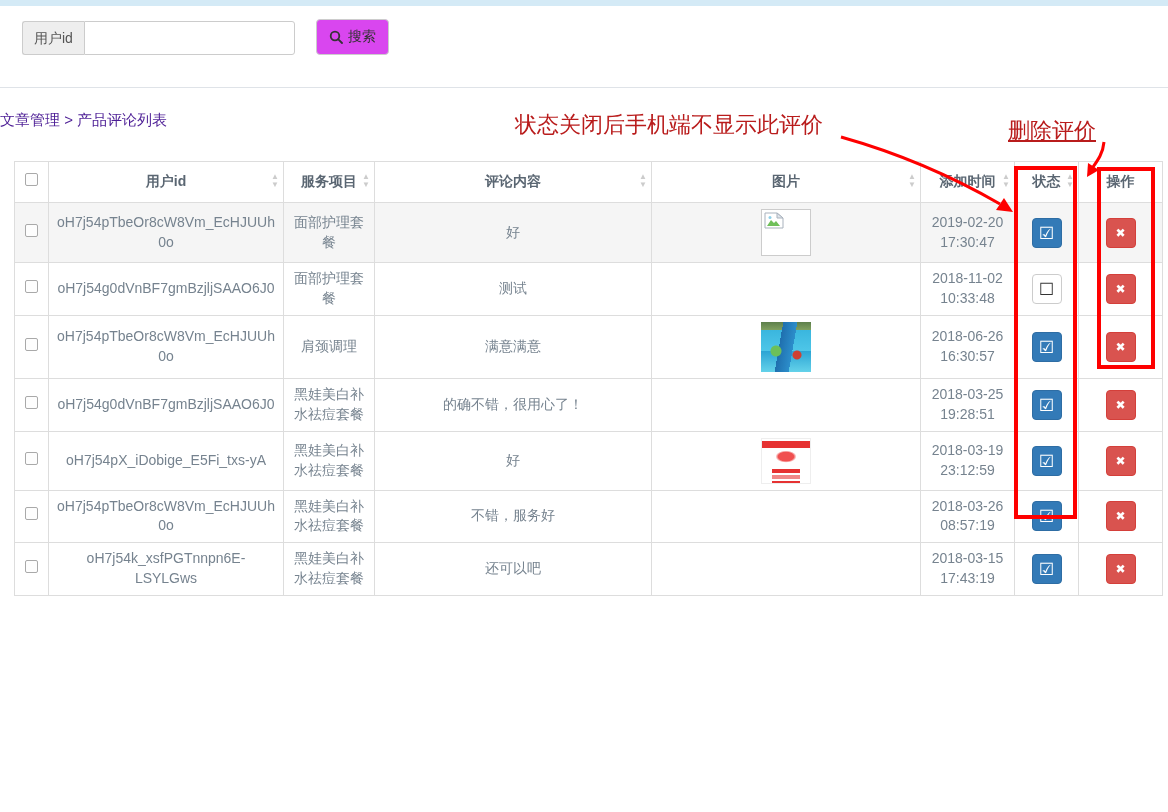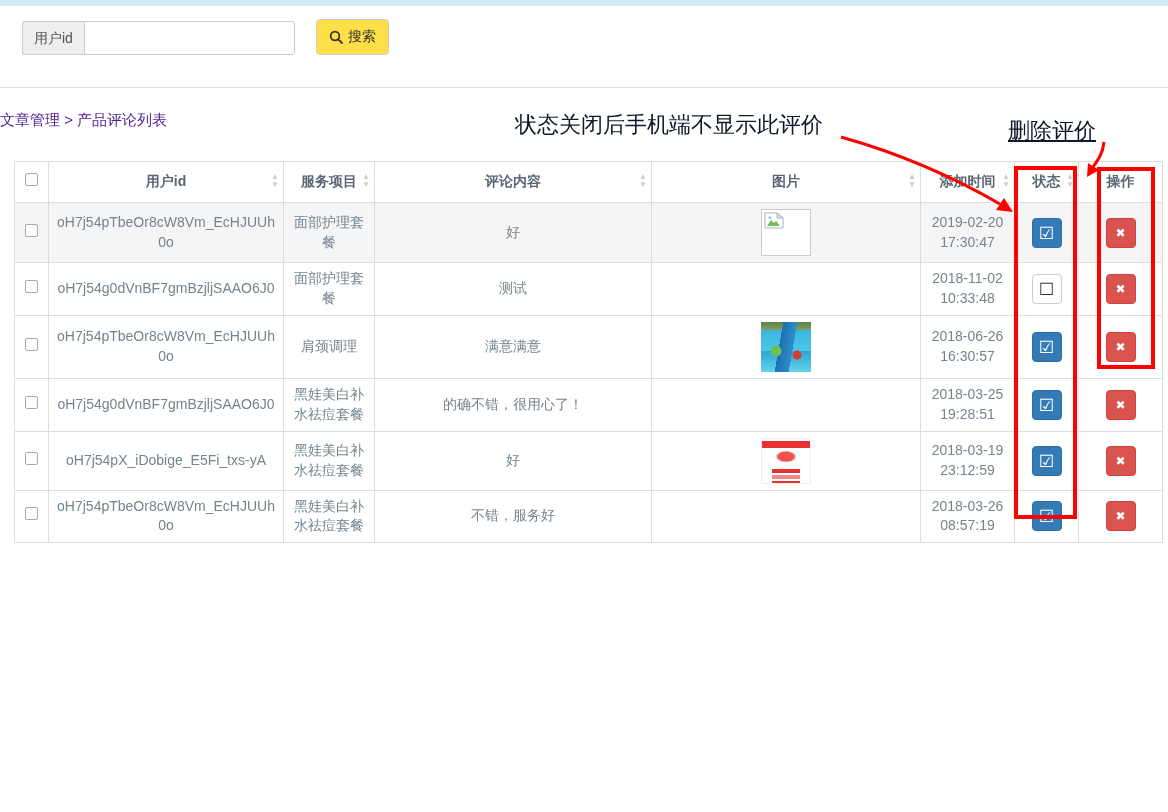--- a/index.html
+++ b/index.html
@@ -19,21 +19,21 @@
     background: #eeeeee; border: 1px solid #ccc; border-right: none;
     color: #555; font-size: 14px; line-height: 32px; padding: 0 11px;
     border-radius: 3px 0 0 3px; white-space: nowrap;
   }
   .input-field {
     width: 211px; border: 1px solid #ccc; border-radius: 0 3px 3px 0;
     font-size: 14px; padding: 0 8px; color: #555; outline: none;
     font-family: "Liberation Sans", sans-serif;
   }
   .search-btn {
-    margin-left: 21px; height: 36px; padding: 0 12px; background: #fde047;
+    margin-left: 21px; height: 36px; padding: 0 12px; background: #d946ef;
     border: 1px solid #ccc; border-radius: 4px; font-size: 14px; color: #333;
     display: flex; align-items: center; gap: 5px; cursor: pointer;
     font-family: "Liberation Sans", sans-serif;
   }
   .search-icon svg { display: block; }
   
   .breadcrumb { margin: 23px 0 0 0; font-size: 15px; color: #4c1d95; }
   
   table.list {
     margin: 31px 6px 0 14px; width: 1148px;
@@ -109,21 +109,21 @@
       linear-gradient(#e63232, #e63232) 50% 2px / 100% 7px no-repeat,
       radial-gradient(ellipse 14px 8px at 50% 40%, #f05050 0 55%, rgba(0,0,0,0) 75%) no-repeat,
       linear-gradient(#e63232, #e63232) 50% 30px / 28px 4px no-repeat,
       linear-gradient(#f08888, #f08888) 50% 36px / 28px 4px no-repeat,
       linear-gradient(#e63232, #e63232) 50% 42px / 28px 4px no-repeat,
       #fff;
   }
   
   .overlay { position: absolute; left: 0; top: 0; width: 1168px; height: 812px; pointer-events: none; z-index: 5; }
   .anno-text {
-    position: absolute; color: #0f172a;
+    position: absolute; color: #b91c1c;
     font-family: "Liberation Serif", "DejaVu Serif", serif;
     font-size: 22px; white-space: nowrap;
   }
   .anno-box { position: absolute; border: 4px solid #fe0000; }
   .overlay svg { position: absolute; left: 0; top: 0; }
 </style>
 </head>
 <body>
 
 <div class="topbar"></div>
@@ -252,20 +252,30 @@
       <tr>
         <td class="cb-cell"><span class="cb"></span></td>
         <td>oH7j54pTbeOr8cW8Vm_EcHJUUh0o</td>
         <td>黑娃美白补水祛痘套餐</td>
         <td>不错，服务好</td>
         <td class="img-cell"></td>
         <td class="time-cell">2018-03-26 08:57:19</td>
         <td><button class="status-btn on">☑</button></td>
         <td><button class="del-btn">✖</button></td>
       </tr>
+      <tr>
+        <td class="cb-cell"><span class="cb"></span></td>
+        <td>oH7j54k_xsfPGTnnpn6E-LSYLGws</td>
+        <td>黑娃美白补水祛痘套餐</td>
+        <td>还可以吧</td>
+        <td class="img-cell"></td>
+        <td class="time-cell">2018-03-15 17:43:19</td>
+        <td><button class="status-btn on">☑</button></td>
+        <td><button class="del-btn">✖</button></td>
+      </tr>
     </tbody>
 </table>
 
 <div class="overlay">
   <div class="anno-text" style="left:515px; top:110px;">状态关闭后手机端不显示此评价</div>
   <div class="anno-text" style="left:1008px; top:116px;text-decoration:underline;">删除评价</div>
   <div class="anno-box" style="left:1014px; top:166px; width:63px; height:353px;"></div>
   <div class="anno-box" style="left:1097px; top:167px; width:58px; height:202px;"></div>
   <svg width="1168" height="812">
     <path d="M841,137 C905,155 955,178 1000,204" fill="none" stroke="#fe0000" stroke-width="3"></path>

